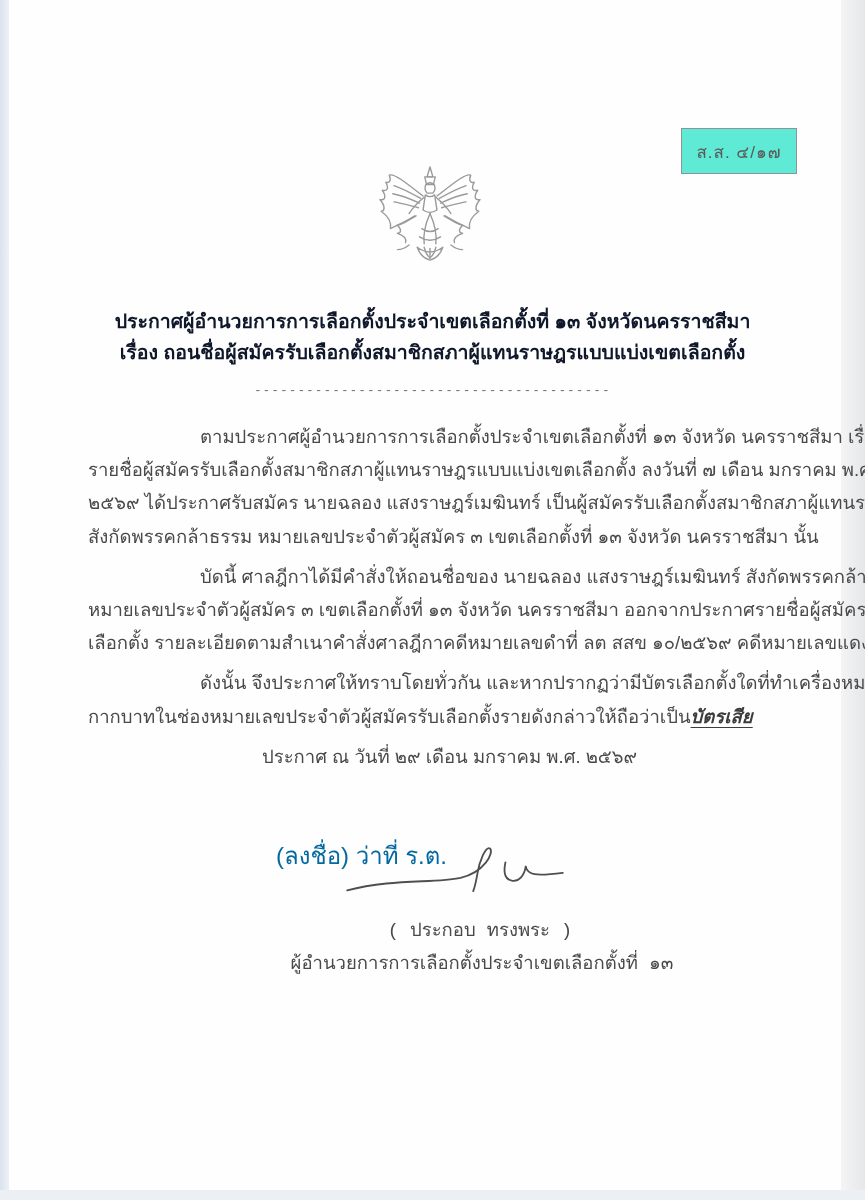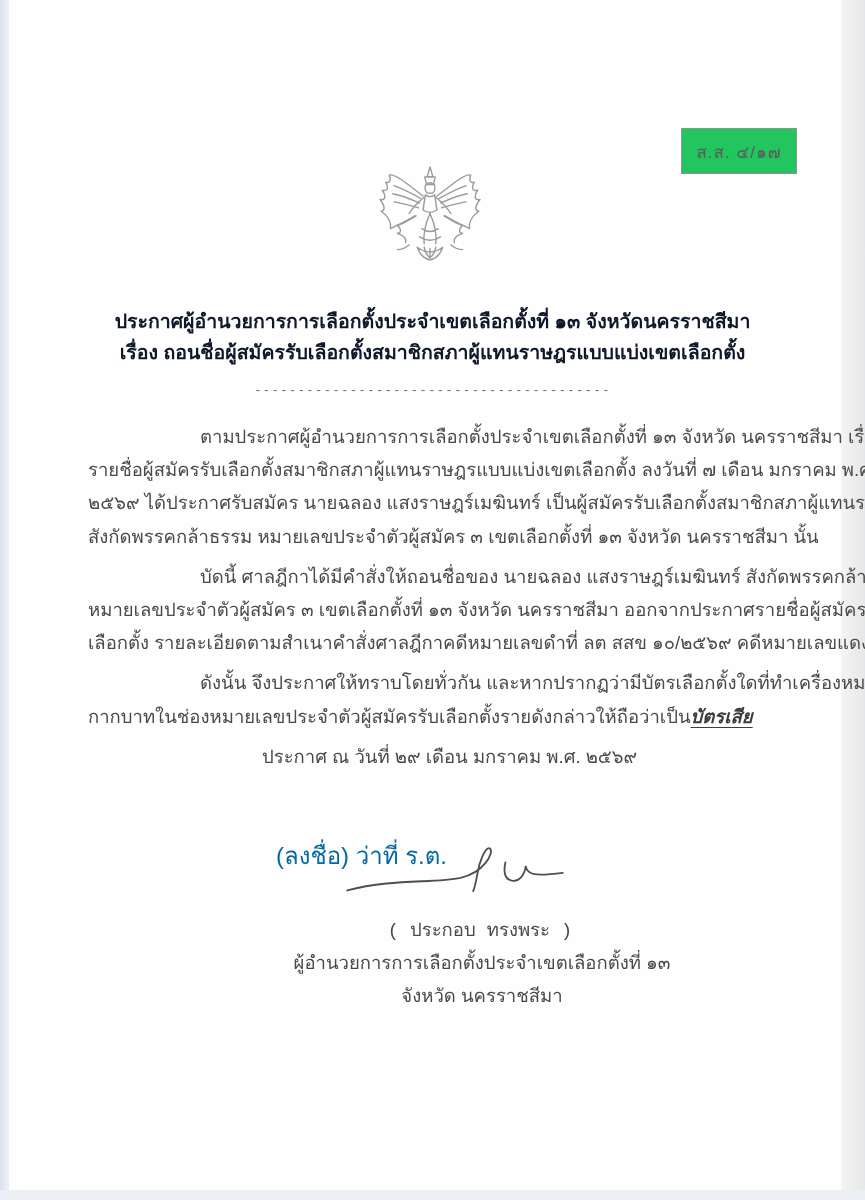--- a/index.html
+++ b/index.html
@@ -27,21 +27,21 @@
   }
   .edge-bottom {
     position: absolute; left: 0; top: 1190px; width: 865px; height: 10px;
     background: #eceff4;
   }
   .ref-box {
     position: absolute; left: 681px; top: 128px; width: 114px; height: 44px;
     border: 1.5px solid #8f9296;
     display: flex; align-items: center; justify-content: center;
     font-size: 17px; color: #5a5a5a; letter-spacing: 1px;
-    background: #22c55e;
+    background: #5eead4;
   }
   .emblem {
     position: absolute; left: 371px; top: 160px; width: 118px; height: 128px;
   }
   .emblem svg { width: 100%; height: 100%; }
   .title-block {
     position: absolute; left: 60px; top: 306px; width: 745px;
     text-align: center; font-weight: bold; font-size: 19.5px; color: #0f172a;
     line-height: 31px;
   }
@@ -74,21 +74,21 @@
   }
   .signature {
     position: absolute; left: 340px; top: 840px; width: 230px; height: 70px;
   }
   .sig-name {
     position: absolute; left: 290px; top: 915px; width: 380px;
     text-align: center; font-size: 18.5px; color: #494949; white-space: nowrap; font-family: Liberation Mono, monospace;
   }
   .sig-pos {
     position: absolute; left: 262px; top: 948px; width: 440px;
-    text-align: center; font-size: 18.5px; color: #494949; white-space: nowrap;
+    text-align: center; font-size: 18.5px; color: #494949; white-space: nowrap; font-family: Liberation Mono, monospace;
   }
   .sig-prov {
     position: absolute; left: 262px; top: 981px; width: 440px;
     text-align: center; font-size: 18.5px; color: #494949; white-space: nowrap;
   }
 </style>
 </head>
 <body>
 
 <div class="page">
@@ -171,15 +171,14 @@
   <svg class="signature" viewBox="0 0 320 100" xmlns="http://www.w3.org/2000/svg">
     <g fill="none" stroke="#4f4f4f" stroke-width="2.6" stroke-linecap="round">
       <path d="M6 72 C70 55 130 62 168 54 C202 46 216 18 210 12 C204 8 195 30 192 48 C190 60 188 68 186 73"></path>
       <path d="M232 32 C229 46 231 56 241 58 C251 60 259 51 261 38"></path>
       <path d="M261 38 C264 50 274 52 314 47"></path>
     </g>
   </svg>
 
   <div class="sig-name">( ประกอบ   ทรงพระ )</div>
   <div class="sig-pos">ผู้อำนวยการการเลือกตั้งประจำเขตเลือกตั้งที่ ๑๓</div>
-  <div class="sig-prov">จังหวัด นครราชสีมา</div>
 
 </div>
 
 </body></html>

